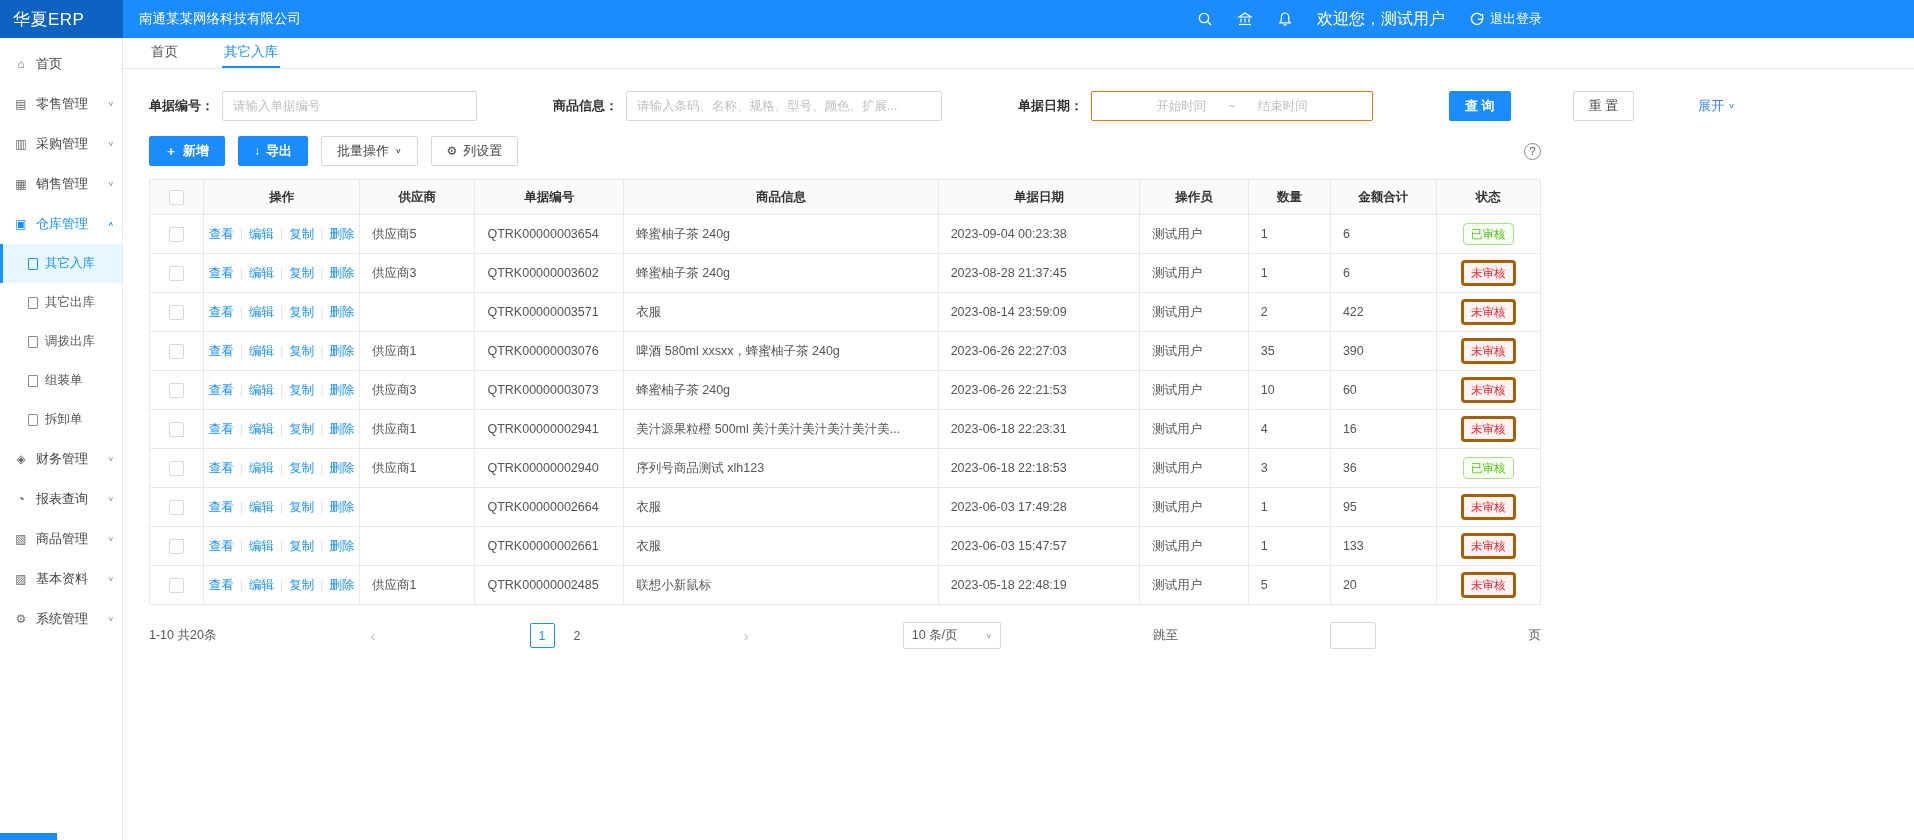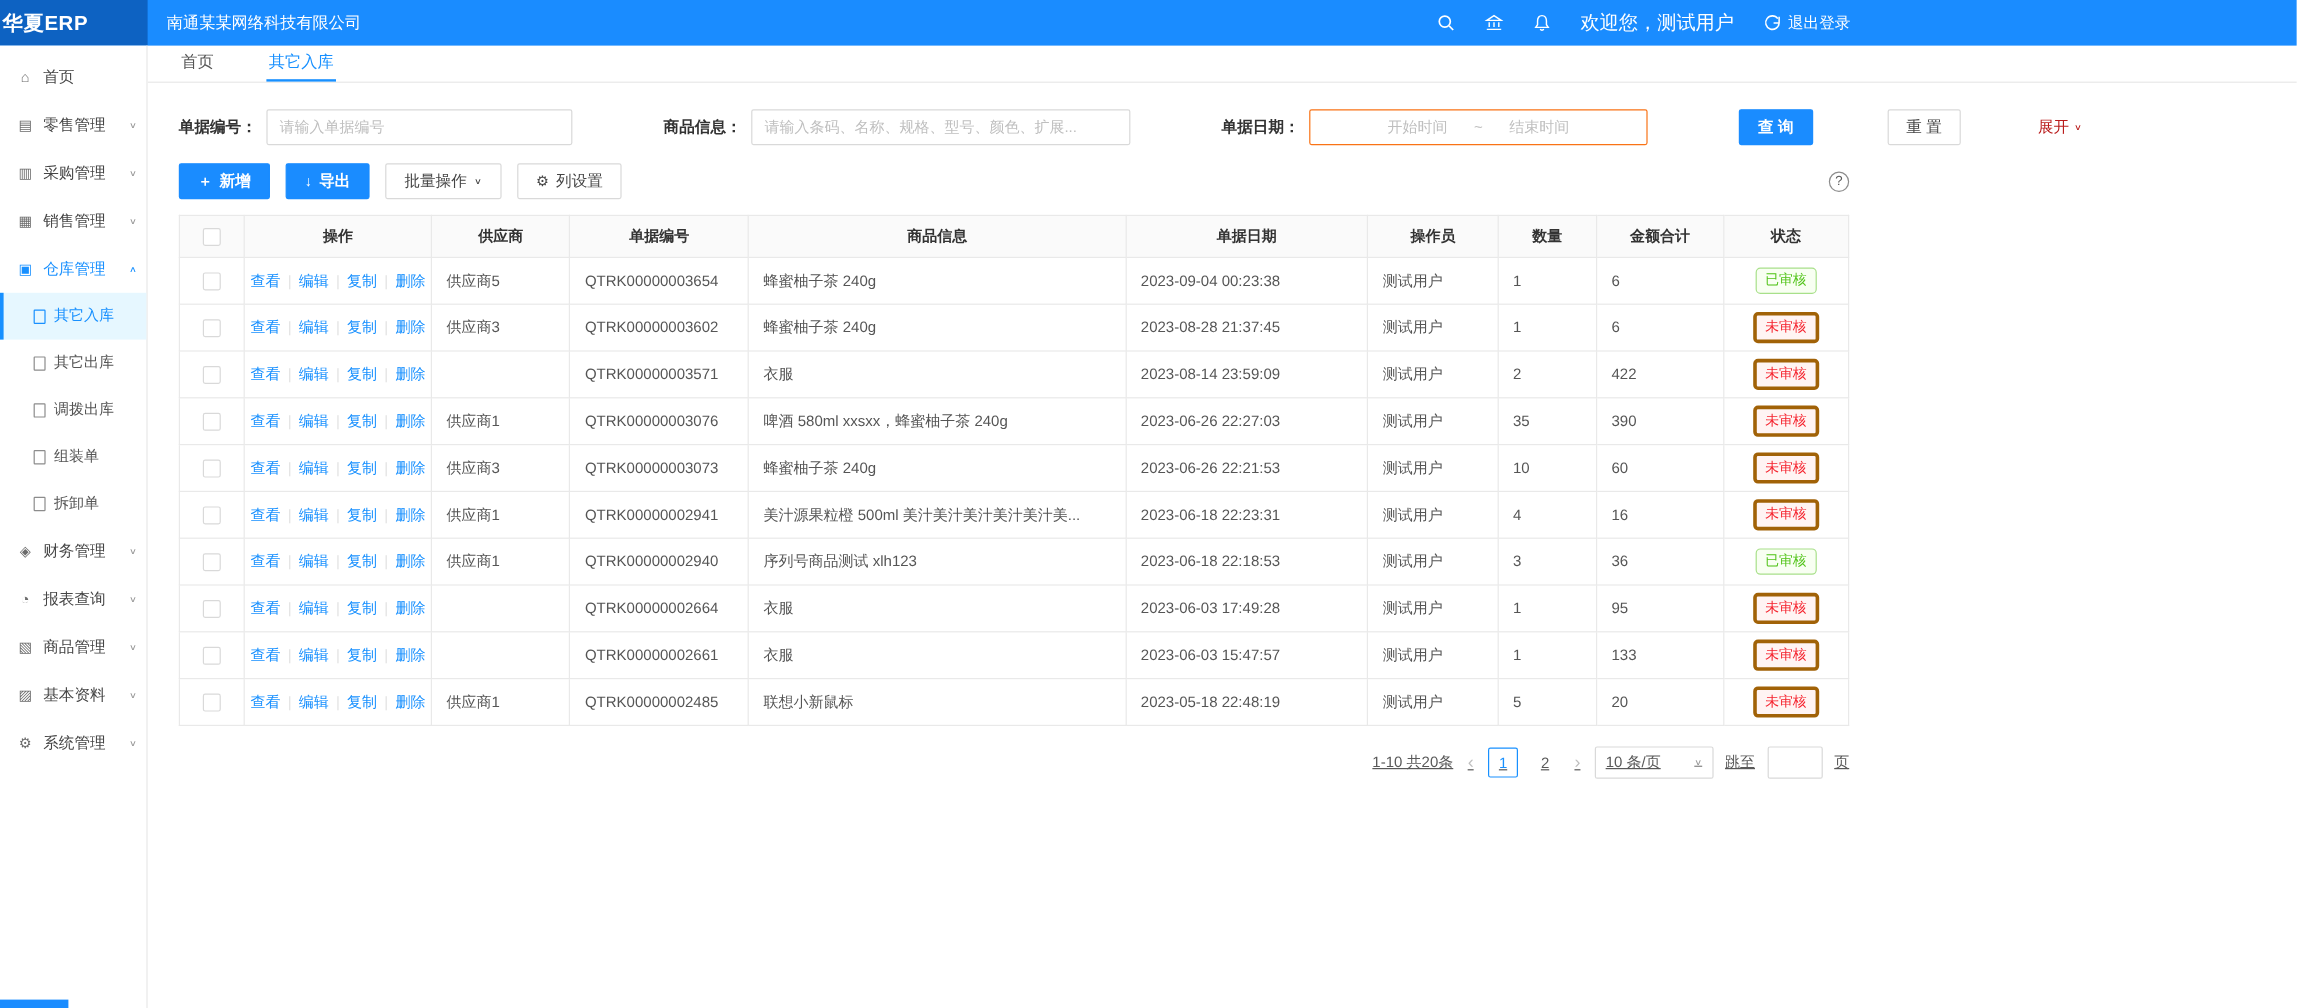--- a/index.html
+++ b/index.html
@@ -2,21 +2,21 @@
 <html><head>
 <meta charset="utf-8">
 <style>
   * { margin:0; padding:0; box-sizing:border-box; }
   html,body { width:1914px; height:840px; overflow:hidden; background:#fff;
     font-family:"Liberation Sans","DejaVu Sans",sans-serif; font-size:13px; color:#333; }
 
   
   .topbar { height:38px; background:#1a8cff; display:flex; align-items:center; color:#fff; position:relative; }
   .logo { width:123px; height:38px; background:#0d62c2; display:flex; align-items:center;
-          padding-left:2px; font-size:17px; font-weight:bold; letter-spacing:.5px; cursor:pointer; }
+          padding-left:13px; font-size:17px; font-weight:normal; letter-spacing:.5px; cursor:pointer; }
   .company { margin-left:16px; font-size:13.5px; }
   .topbar-right { margin-left:auto; margin-right:372px; display:flex; align-items:center; gap:24px; }
   .tb-icon { display:inline-flex; width:16px; height:16px; cursor:pointer; }
   .tb-icon svg { width:16px; height:16px; }
   .welcome { font-size:16px; cursor:default; }
   .logout { display:flex; align-items:center; gap:5px; cursor:pointer; font-size:13px; }
 
   
   .layout { display:flex; height:802px; }
   .sidebar { width:123px; background:#fff; border-right:1px solid #e8e8e8; position:relative; padding-top:6px; }
@@ -48,21 +48,21 @@
          color:#333; outline:none; font-family:inherit; }
   .txt::placeholder { color:#bfbfbf; }
   .w255 { width:255px; } .w316 { width:316px; }
   .date-range { width:282px; height:30px; border:1px solid #f97316; border-radius:2px; display:flex;
                 align-items:center; justify-content:center; gap:22px; color:#bfbfbf; font-size:12.5px; cursor:text; }
   .btn { height:30px; border-radius:2px; font-size:13px; cursor:pointer; display:inline-flex;
          align-items:center; gap:6px; padding:0 15px; font-family:inherit; }
   .btn-primary { background:#1a8cff; border:1px solid #1a8cff; color:#fff;font-weight:bold; }
   .btn-default { background:#fff; border:1px solid #d9d9d9; color:#444; }
   .filter-row .btn-default { margin-left:14px; }
-  .expand-link { color:#b91c1c; margin-left:16px; cursor:pointer; display:inline-flex; align-items:center; gap:4px; }
+  .expand-link { color:#3b82f6; margin-left:16px; cursor:pointer; display:inline-flex; align-items:center; gap:4px; }
   .caret-sm { font-size:9px; transform:scaleY(.75); }
 
   
   .toolbar { display:flex; align-items:center; margin:15px 0 0 26px; width:1392px; gap:13px; }
   .help { margin-left:auto; width:17px; height:17px; border:1px solid #8c8c8c; border-radius:50%;
           color:#595959; font-size:11px; display:flex; align-items:center; justify-content:center; cursor:pointer; }
   .icon-in-btn { font-size:12px; }
 
   
   .table-zone { margin:13px 0 0 26px; width:1392px; }
@@ -73,22 +73,22 @@
   td.c { text-align:center; padding:0; }
   .checkbox { display:inline-block; width:15px; height:15px; border:1px solid #d9d9d9; border-radius:2px;
               background:#fff; vertical-align:middle; cursor:pointer; }
   .action-link { color:#1890ff; text-decoration:none; cursor:pointer; }
   .action-sep { color:#e3e3e3; margin:0 6px; }
   .badge { display:inline-block; padding:2px 7px; font-size:11.5px; border-radius:4px; line-height:1.4; }
   .badge.approved { color:#52c41a; border:1px solid #a8e08a; background:#f8fff2; }
   .badge.unapproved { color:#f5222d; border:3px solid #a16207; background:#fff4f3; }
 
   
-  .pagination { display:flex; align-items:center; justify-content:flex-end; gap:10px;
-                margin-top:17px; width:1392px; color:#595959; font-size:12.5px;text-decoration:underline; }
+  .pagination { display:flex; align-items:center; justify-content:space-between; gap:10px;
+                margin-top:17px; width:1392px; color:#595959; font-size:12.5px; }
   .pg-arrow { color:#bfbfbf; font-size:15px; cursor:pointer; padding:0 2px; }
   .pg-pages { display:flex; gap:10px; }
   .pg-page { min-width:25px; height:25px; display:flex; align-items:center; justify-content:center;
              cursor:pointer; border-radius:2px; border:1px solid transparent; }
   .pg-page.current { border-color:#1890ff; color:#1890ff; background:#fff; }
   .pg-size { height:27px; border:1px solid #d9d9d9; border-radius:2px; padding:0 8px; display:flex;
              align-items:center; gap:28px; cursor:pointer; background:#fff; }
   .pg-size .caret-sm { color:#999; }
   .pg-jump-input { width:46px; height:27px; border:1px solid #d9d9d9; border-radius:2px; outline:none; padding:0 6px; }
 </style>

